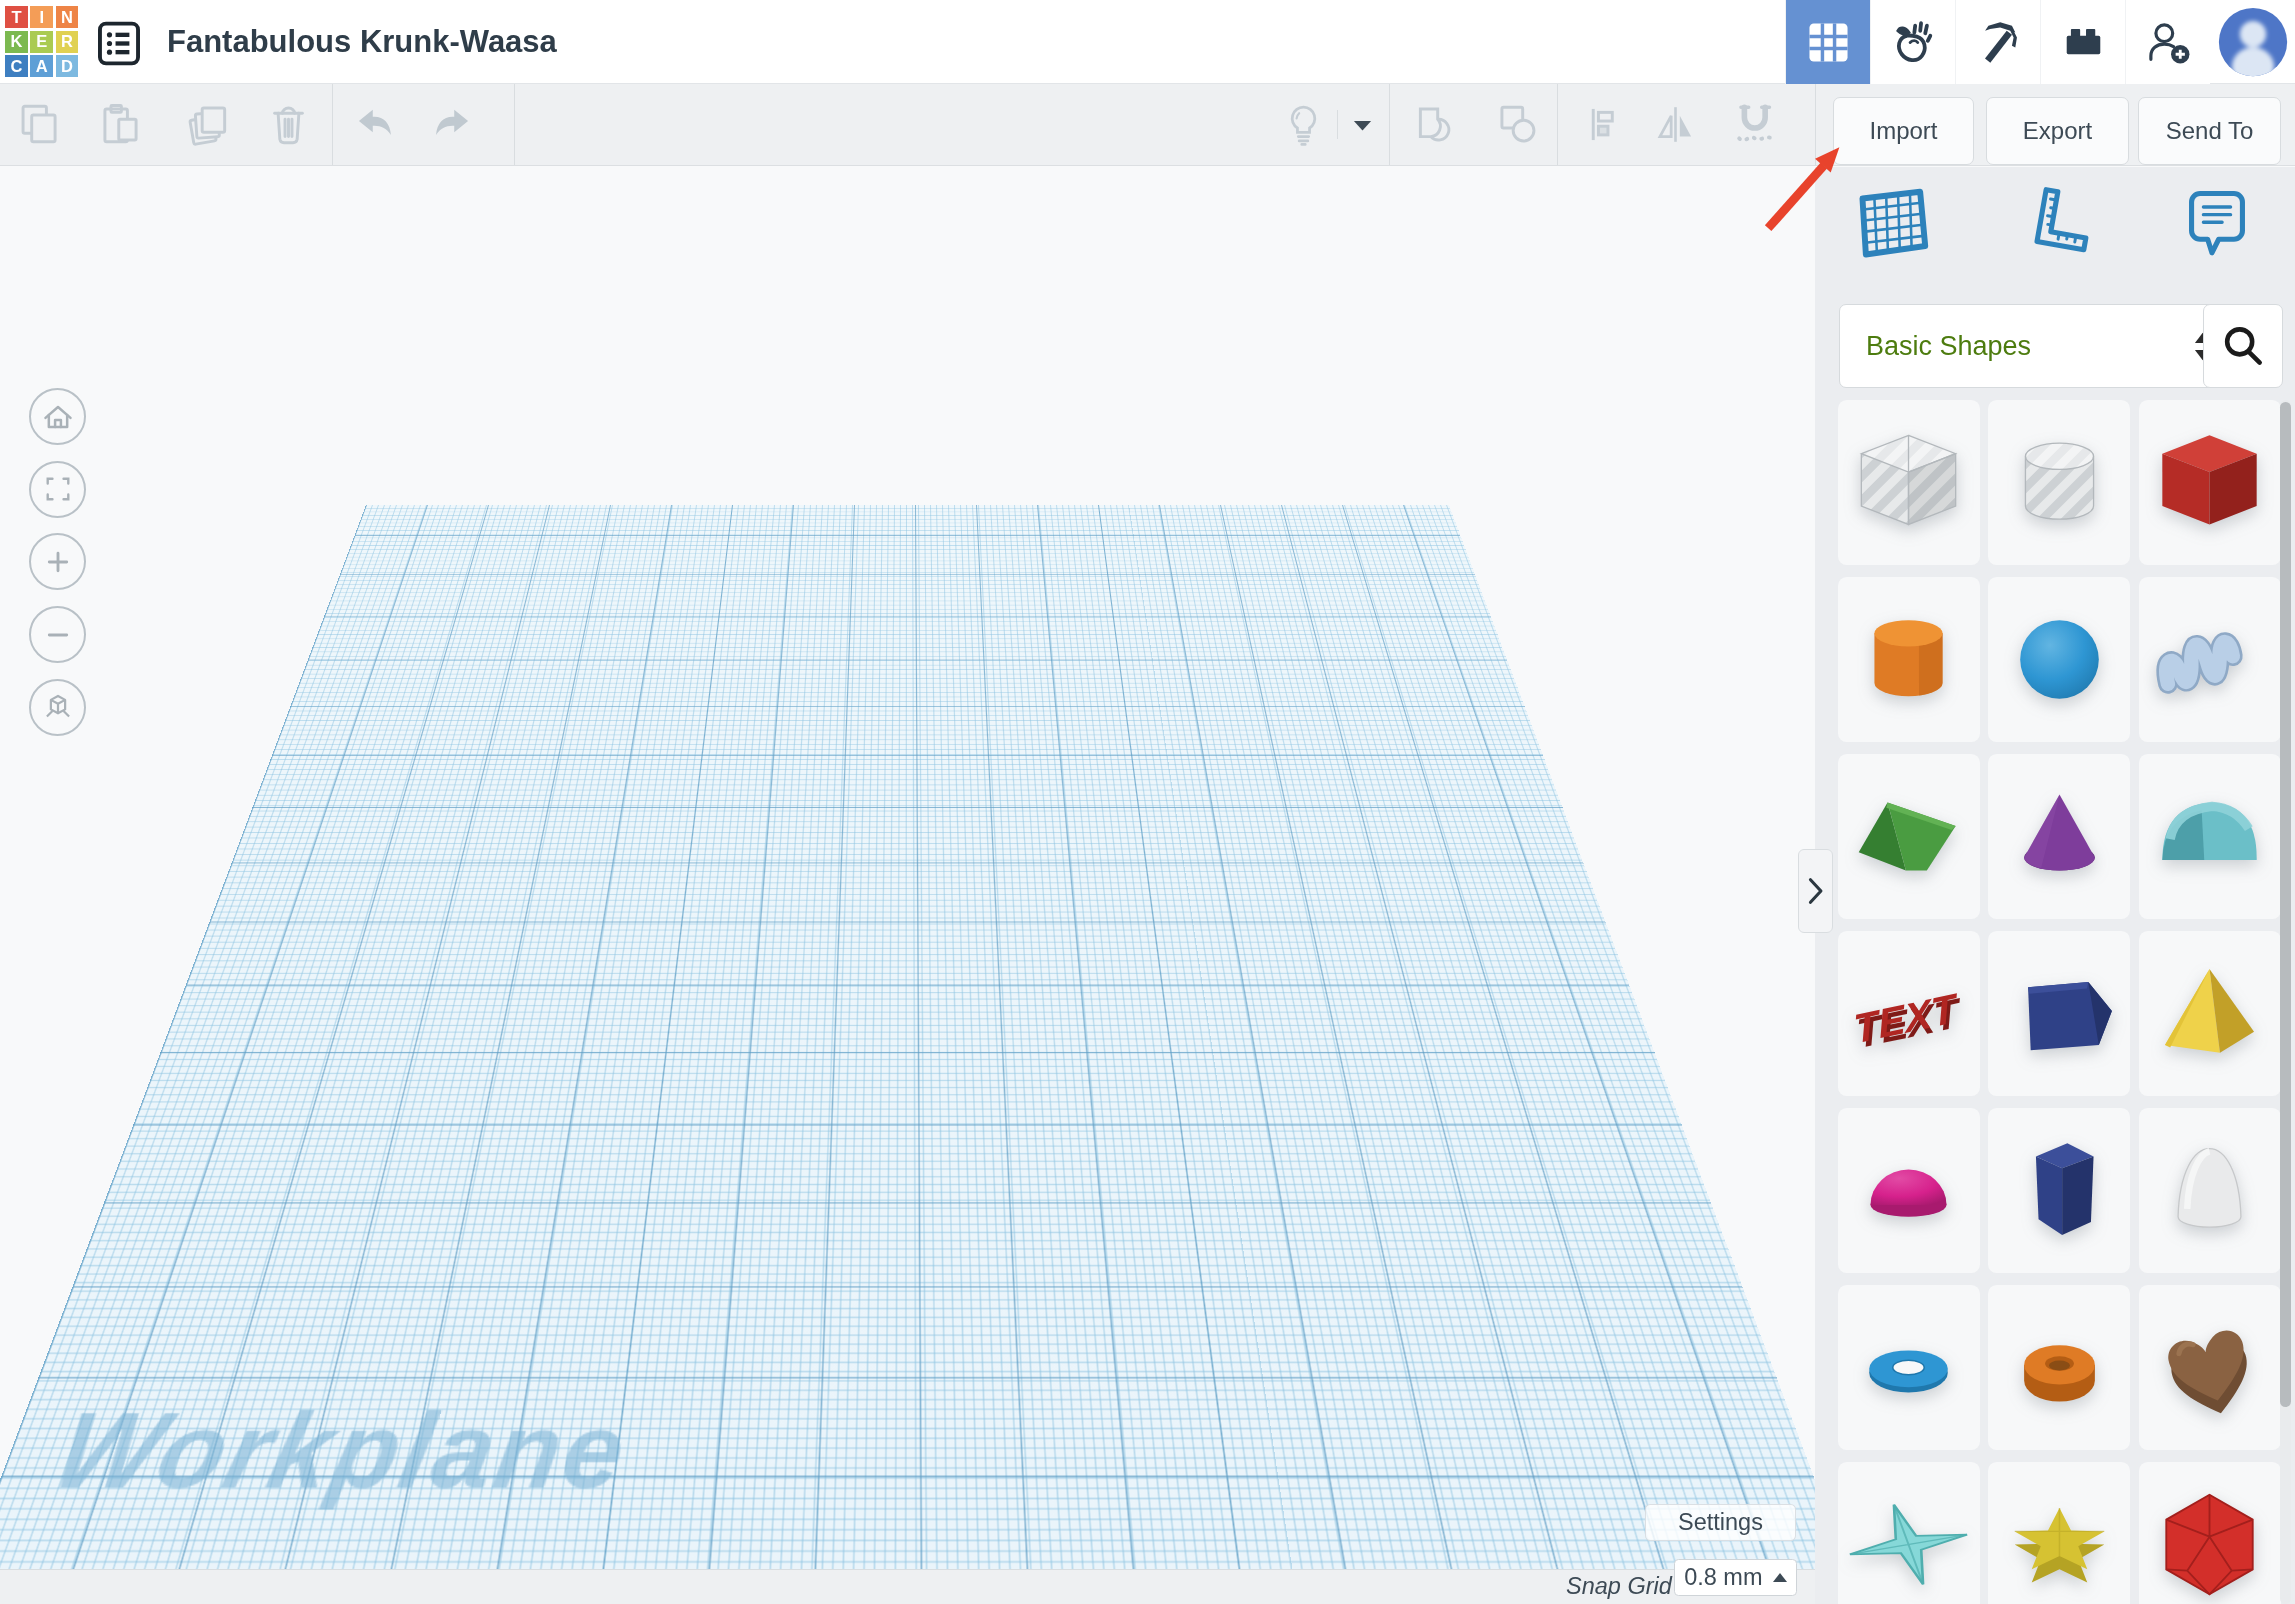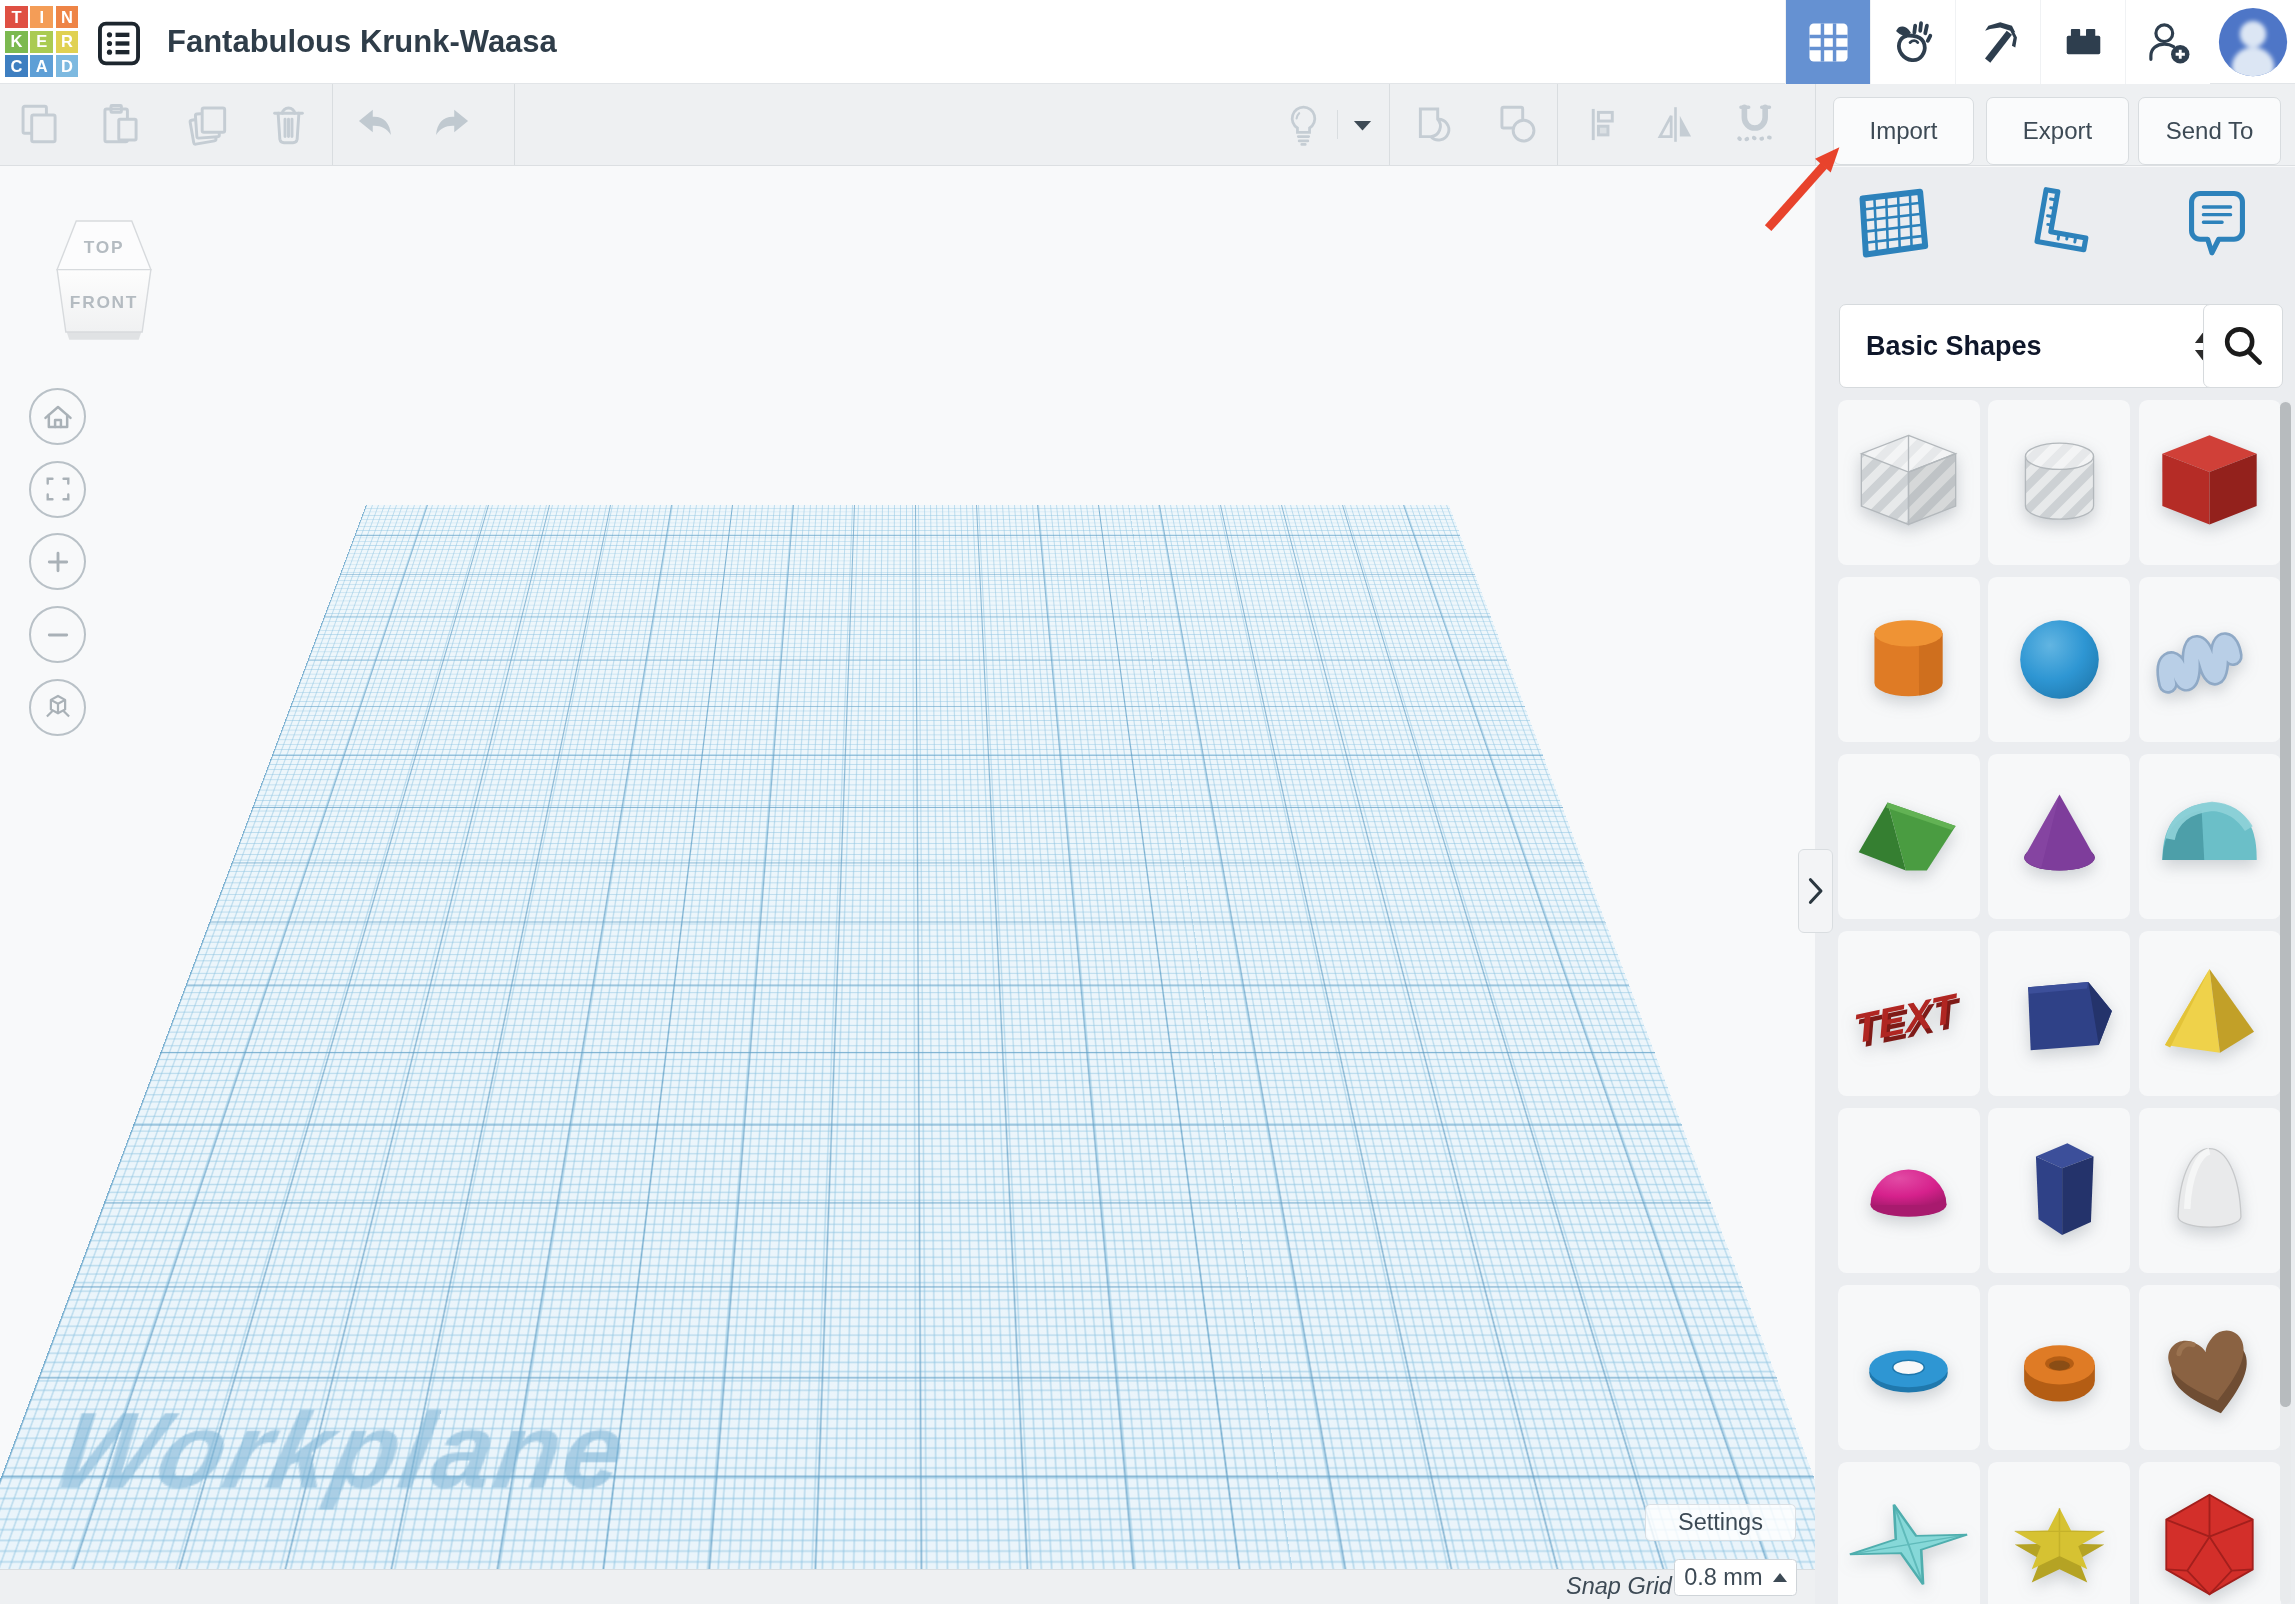--- a/index.html
+++ b/index.html
@@ -46,21 +46,21 @@
   
   .bottombar { position:absolute; left:0; top:1569px; width:1815px; height:36px; background:#eef0f2; border-top:0.9px solid #d9dde0; z-index:20; }
   .snap-text { position:absolute; left:1566px; top:1573px; font-size:23.5px; color:#3d4a55; z-index:21;font-style:italic; }
   .snap-select { position:absolute; left:1674px; top:1559px; width:123px; height:37px; background:#fff; border:0.9px solid #cfd4d8; border-radius:4.4px; display:flex; align-items:center; justify-content:center; gap:10.4px; font-size:23.5px; color:#3d4a55; z-index:22; cursor:pointer; }
   .snap-caret { width:0; height:0; border-left:7.8px solid transparent; border-right:7.8px solid transparent; border-bottom:9.6px solid #3d4a55; }
 
   
   .sidepanel { position:absolute; left:1815px; top:167px; width:480px; height:1438px; background:#ebedf0; overflow:hidden; z-index:15; }
   .ptools { position:absolute; left:0; top:12px; width:480px; display:flex; justify-content:center; gap:84px; }
   .ptool { width:78px; height:90px; display:flex; align-items:center; justify-content:center; cursor:pointer; }
-  .pselect { position:absolute; left:24px; top:137px; width:396px; height:84px; background:#fff; border:0.9px solid #d6dadd; border-radius:7px; display:flex; align-items:center; padding-left:26px; font-size:27px; color:#0f172a; cursor:pointer;font-weight:bold; }
+  .pselect { position:absolute; left:24px; top:137px; width:396px; height:84px; background:#fff; border:0.9px solid #d6dadd; border-radius:7px; display:flex; align-items:center; padding-left:26px; font-size:27px; color:#4d7c0f; cursor:pointer; }
   .pselect-caret { position:absolute; right:22.6px; top:26px; }
   .psearch { position:absolute; left:388px; top:137px; width:80px; height:84px; background:#fff; border:0.9px solid #d6dadd; border-radius:7px; display:flex; align-items:center; justify-content:center; cursor:pointer; }
   .shape-grid { position:absolute; left:22.6px; top:233px; display:grid; grid-template-columns:repeat(3,142px); grid-auto-rows:165px; gap:12px 8.7px; }
   .shape-card { background:#f7f8f9; border-radius:8.7px; display:flex; align-items:center; justify-content:center; cursor:pointer; }
   .shape-card svg { filter:drop-shadow(0 6px 7.8px rgba(90,100,110,.28)); }
   .scroll-track { position:absolute; left:465px; top:233px; width:11.3px; height:1204px; background:#e9ebed; border-radius:6px; }
   .scroll-thumb { position:absolute; left:465px; top:235px; width:11.3px; height:1005px; background:#b7bbbe; border-radius:6px; cursor:pointer; }
 
   .collapse-handle { position:absolute; left:1798px; top:849px; width:35px; height:84px; background:#f3f4f6; border:0.9px solid #d9dde0; border-radius:6px; display:flex; align-items:center; justify-content:center; z-index:28; cursor:pointer; }
 
@@ -259,35 +259,20 @@
     <button class="tb-btn" style="left:1833px; width:141px">Import</button>
     <button class="tb-btn" style="left:1986px; width:143px">Export</button>
     <button class="tb-btn" style="left:2138px; width:143px">Send To</button>
   </div>
 
   <div class="canvas">
     <div class="workplane">
       <div class="watermark">Workplane</div>
     </div>
 
-    <div class="viewcube">
-      <svg viewBox="0 0 136 156" width="118" height="136">
-        <defs>
-            <linearGradient id="vcg" x1="0" y1="0" x2="0" y2="1">
-          <stop offset="0" stop-color="#fdfdfd"></stop>
-              <stop offset="1" stop-color="#f0f1f2"></stop>
-            </linearGradient>
-          </defs>
-        <polygon points="25,138 111,138 108,147 28,147" fill="#e0e2e4"></polygon>
-        <polygon points="36,10 100,10 122,66 14,66" fill="#fcfcfd" stroke="#d7dadd" stroke-width="1.6"></polygon>
-        <polygon points="14,66 122,66 112,138 24,138" fill="url(#vcg)" stroke="#d7dadd" stroke-width="1.6"></polygon>
-        <text x="68" y="47" text-anchor="middle" font-size="20" font-weight="bold" fill="#b4bbc1" letter-spacing="2">TOP</text>
-        <text x="68" y="110" text-anchor="middle" font-size="20" font-weight="bold" fill="#b4bbc1" letter-spacing="2">FRONT</text>
-      </svg>
-    </div>
 
     <div class="navcol">
       <div class="navbtn">
         <svg viewBox="0 0 48 48" width="40" height="40" fill="none" stroke="#a9b1b7" stroke-width="3" stroke-linecap="round" stroke-linejoin="round">
           <path d="M9,25 L24,12 L39,25"></path>
             <path d="M13,21.5 V36 H35 V21.5"></path>
             <path d="M20.5,36 V27.5 H27.5 V36"></path>
         </svg>
       </div>
       <div class="navbtn">

